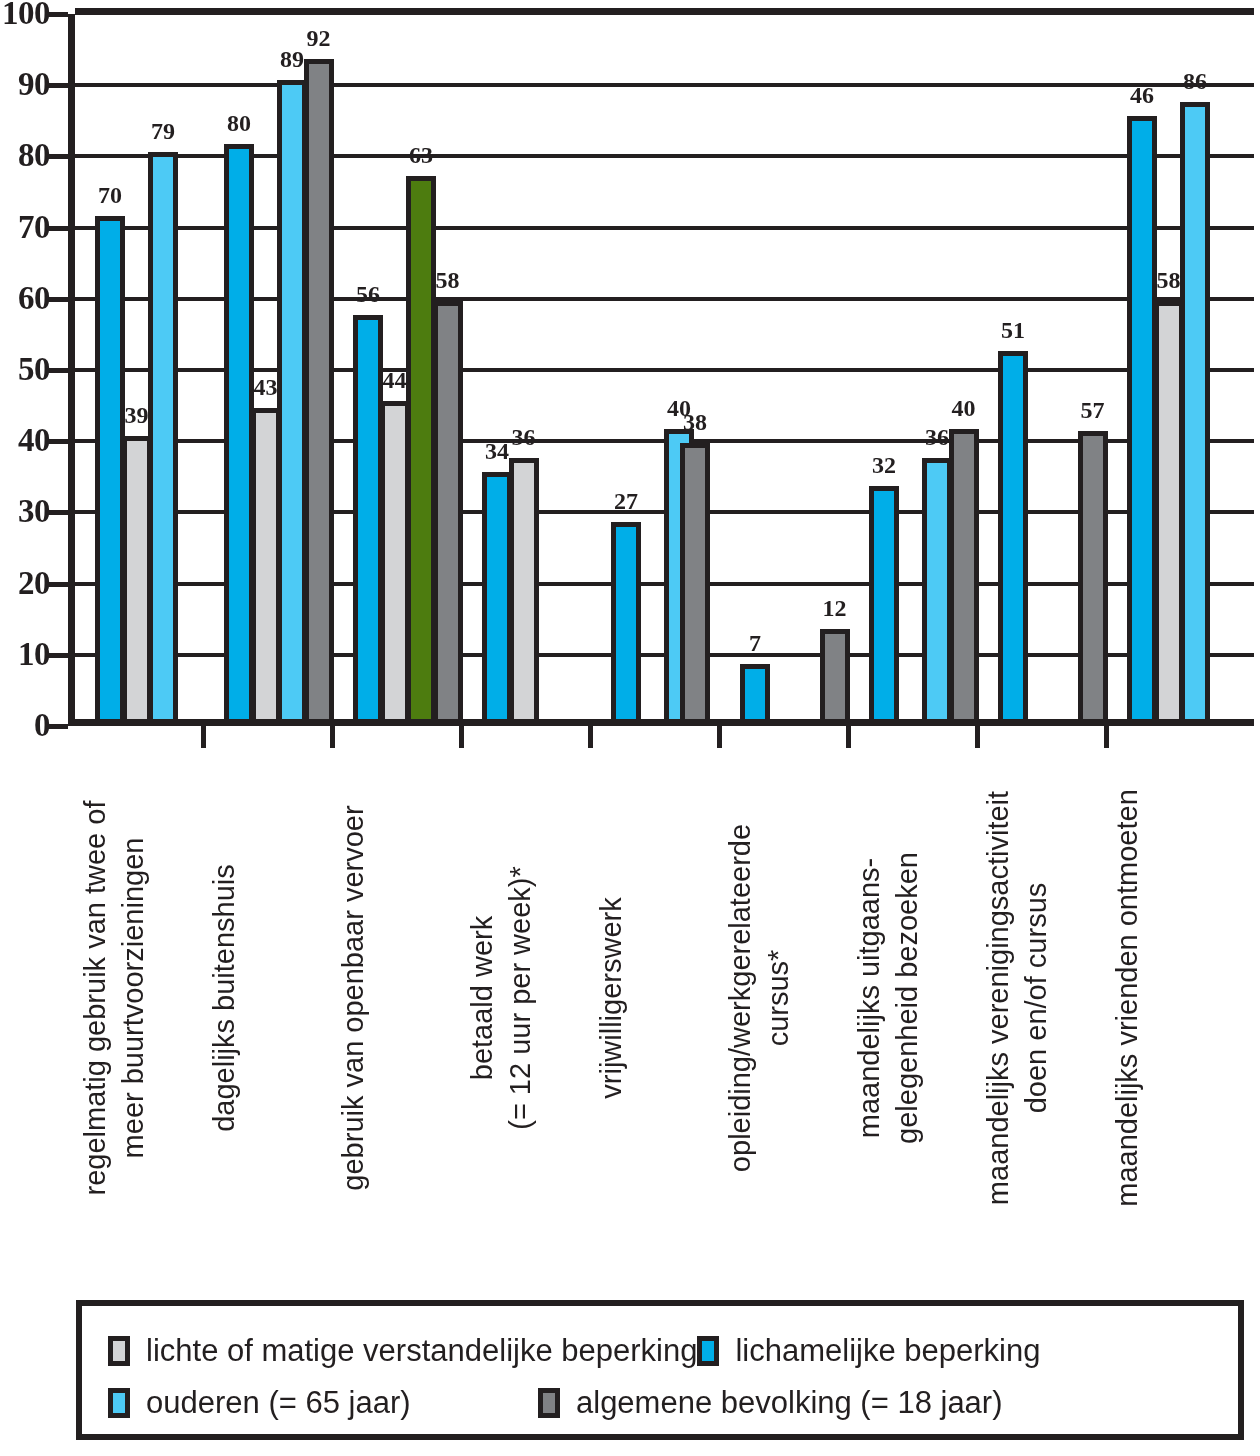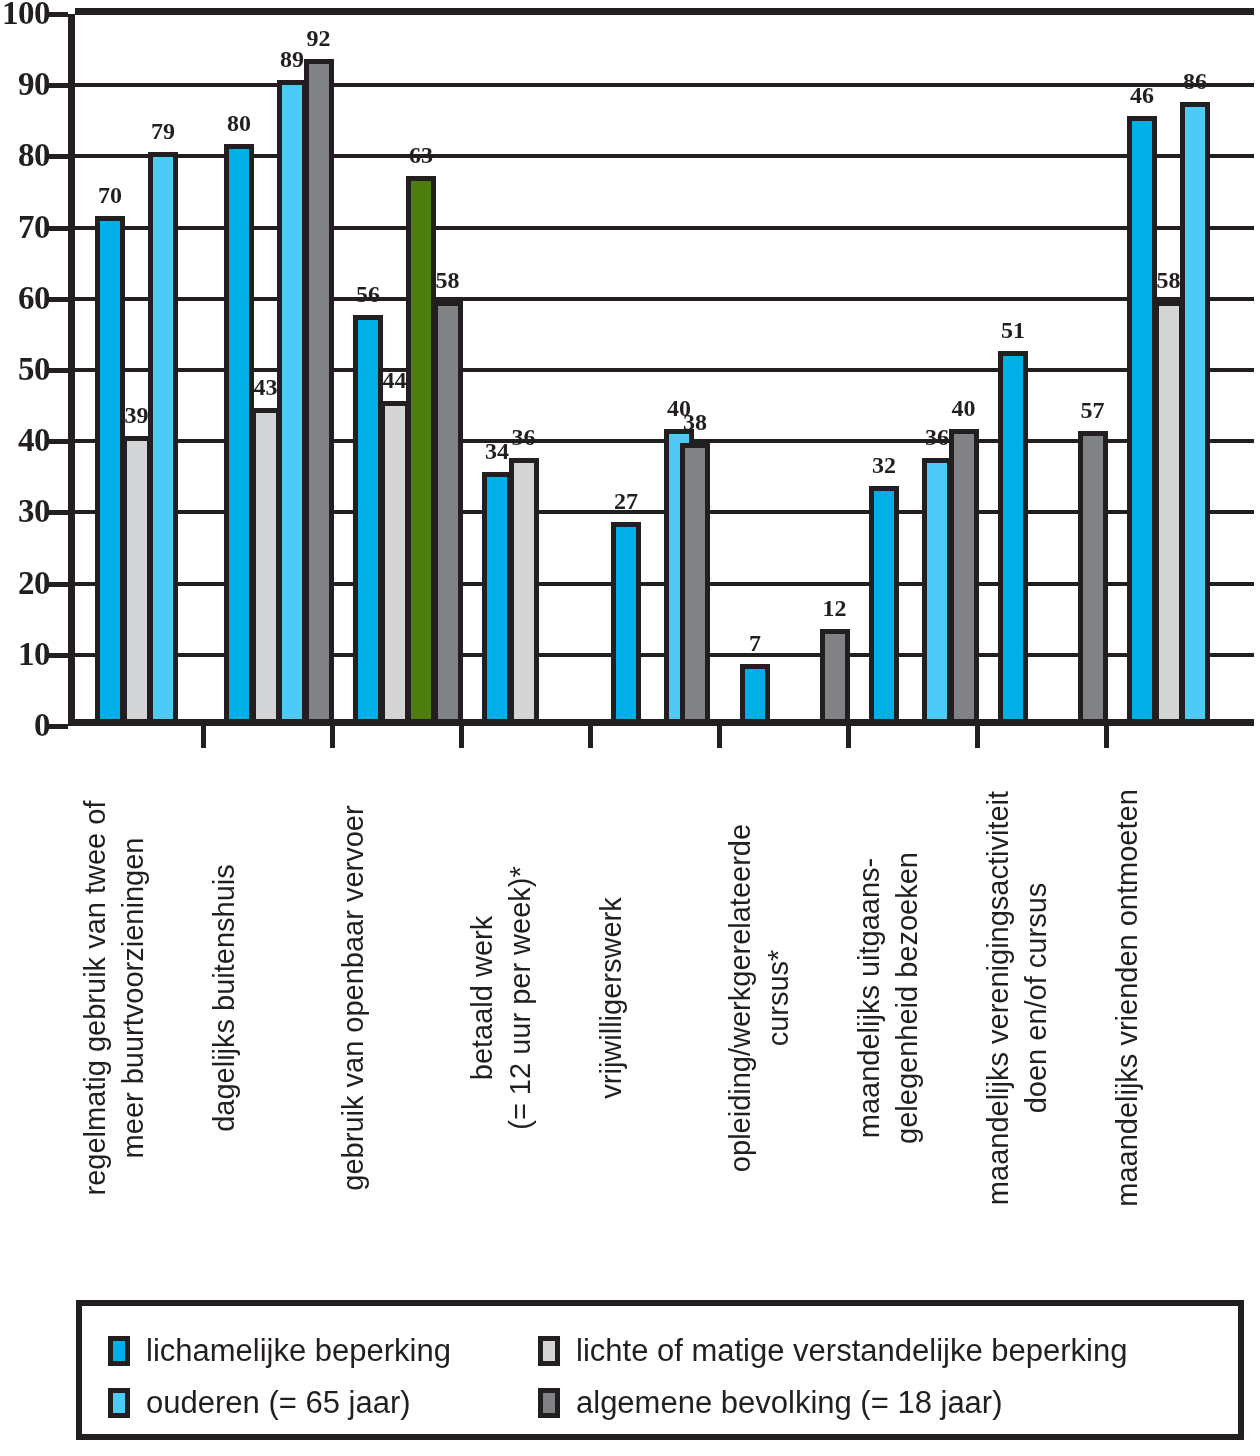--- a/index.html
+++ b/index.html
@@ -342,27 +342,27 @@
         <div class="line">maandelijks verenigingsactiviteit</div>
         <div class="line">doen en/of cursus</div>
       </div>
       <div class="cat" style="left: 1040px;">
         <div class="line">maandelijks vrienden ontmoeten</div>
       </div>
     </div>
 
   <div id="legend">
     <div class="legend-row">
+      <div class="legend-item">
+        <span class="swatch" style="background: rgb(211, 212, 214);"></span>
+        <span class="legend-label">lichte of matige verstandelijke beperking</span>
+      </div>
       <div class="legend-item first">
         <span class="swatch" style="background: rgb(0, 174, 232);"></span>
         <span class="legend-label">lichamelijke beperking</span>
-      </div>
-      <div class="legend-item">
-        <span class="swatch" style="background: rgb(211, 212, 214);"></span>
-        <span class="legend-label">lichte of matige verstandelijke beperking</span>
       </div>
     </div>
     <div class="legend-row">
       <div class="legend-item first">
         <span class="swatch" style="background: rgb(77, 202, 245);"></span>
         <span class="legend-label">ouderen (= 65 jaar)</span>
       </div>
       <div class="legend-item">
         <span class="swatch" style="background: rgb(128, 130, 133);"></span>
         <span class="legend-label">algemene bevolking (= 18 jaar)</span>

